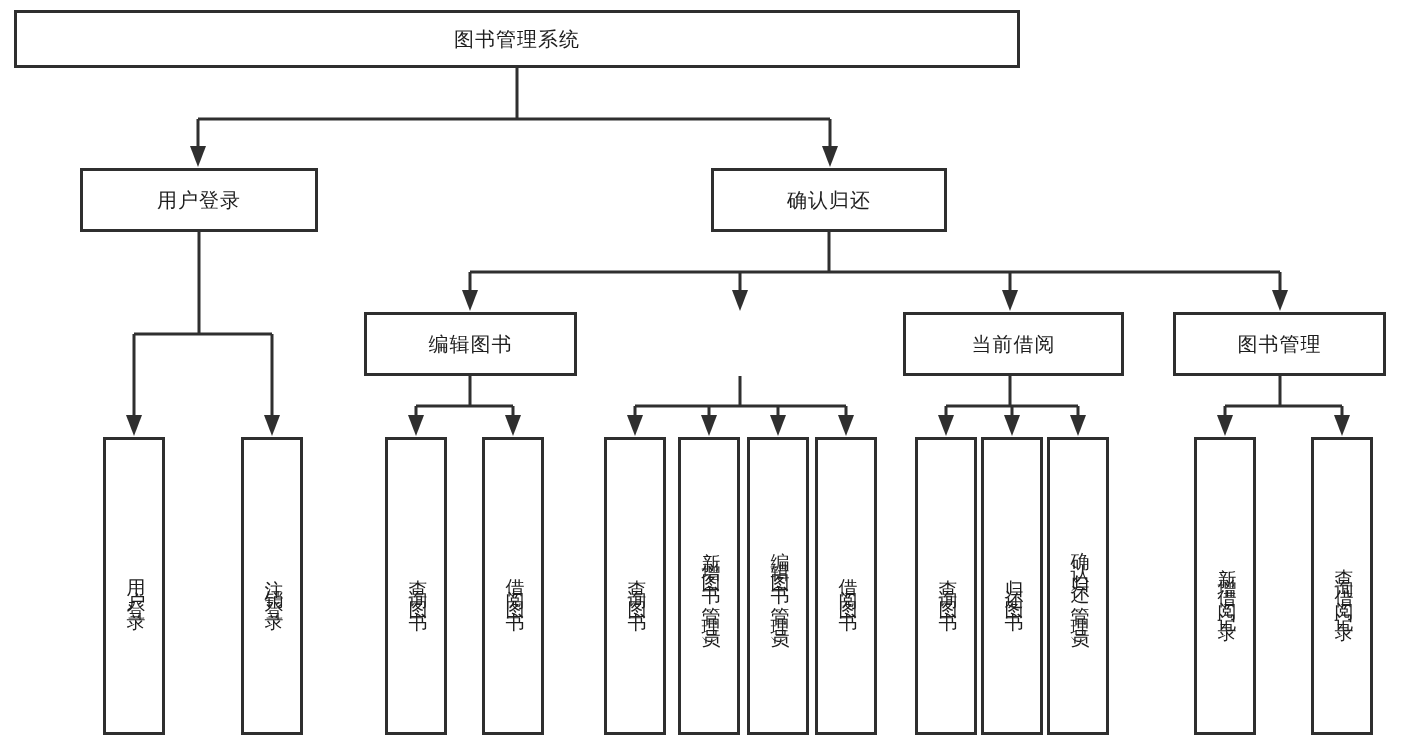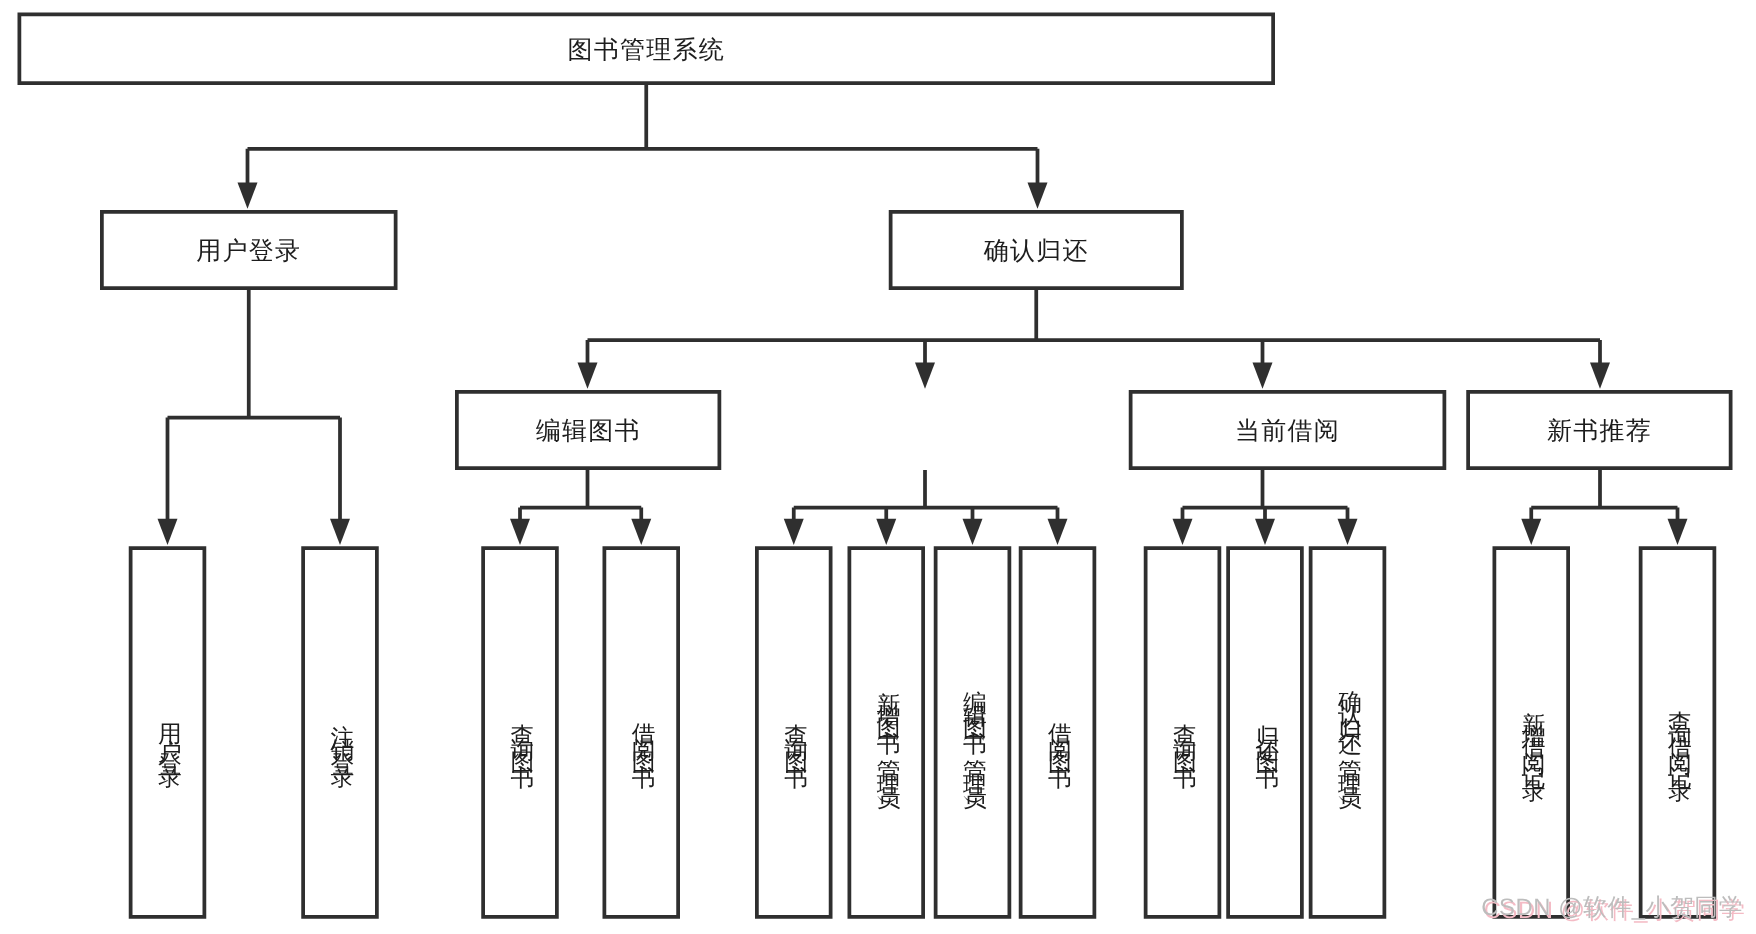--- a/index.html
+++ b/index.html
@@ -99,22 +99,22 @@
       <polygon points="1334,415 1350,415 1342,436"></polygon>
     </g>
   </svg>
 
   <div class="box h" style="left:14px;top:10px;width:1006px;height:58px">图书管理系统</div>
 
   <div class="box h" style="left:80px;top:168px;width:238px;height:64px">用户登录</div>
   <div class="box h" style="left:711px;top:168px;width:236px;height:64px">确认归还</div>
 
   <div class="box h" style="left:364px;top:312px;width:213px;height:64px">编辑图书</div>
-  <div class="box h" style="left:903px;top:312px;width:254px;height:64px">当前借阅</div>
-  <div class="box h" style="left:1173px;top:312px;width:213px;height:64px">新书推荐</div>
+  <div class="box h" style="left:903px;top:312px;width:221px;height:64px">当前借阅</div>
+  <div class="box h" style="left:1173px;top:312px;width:213px;height:64px">图书管理</div>
 
   <div class="box" style="left:103px;top:437px;width:62px;height:298px">
     <span class="vtext">用户登录</span>
   </div>
   <div class="box" style="left:241px;top:437px;width:62px;height:298px">
     <span class="vtext">注销登录</span>
   </div>
 
   <div class="box" style="left:385px;top:437px;width:62px;height:298px">
     <span class="vtext">查询图书</span>
@@ -146,15 +146,14 @@
     <span class="vtext">确认归还（管理员）</span>
   </div>
 
   <div class="box" style="left:1194px;top:437px;width:62px;height:298px">
     <span class="vtext">新增借阅记录</span>
   </div>
   <div class="box" style="left:1311px;top:437px;width:62px;height:298px">
     <span class="vtext">查询借阅记录</span>
   </div>
 
-  <div class="watermark">CSDN @软件_小贺同学</div>
 
 </div>
 
 </body></html>

